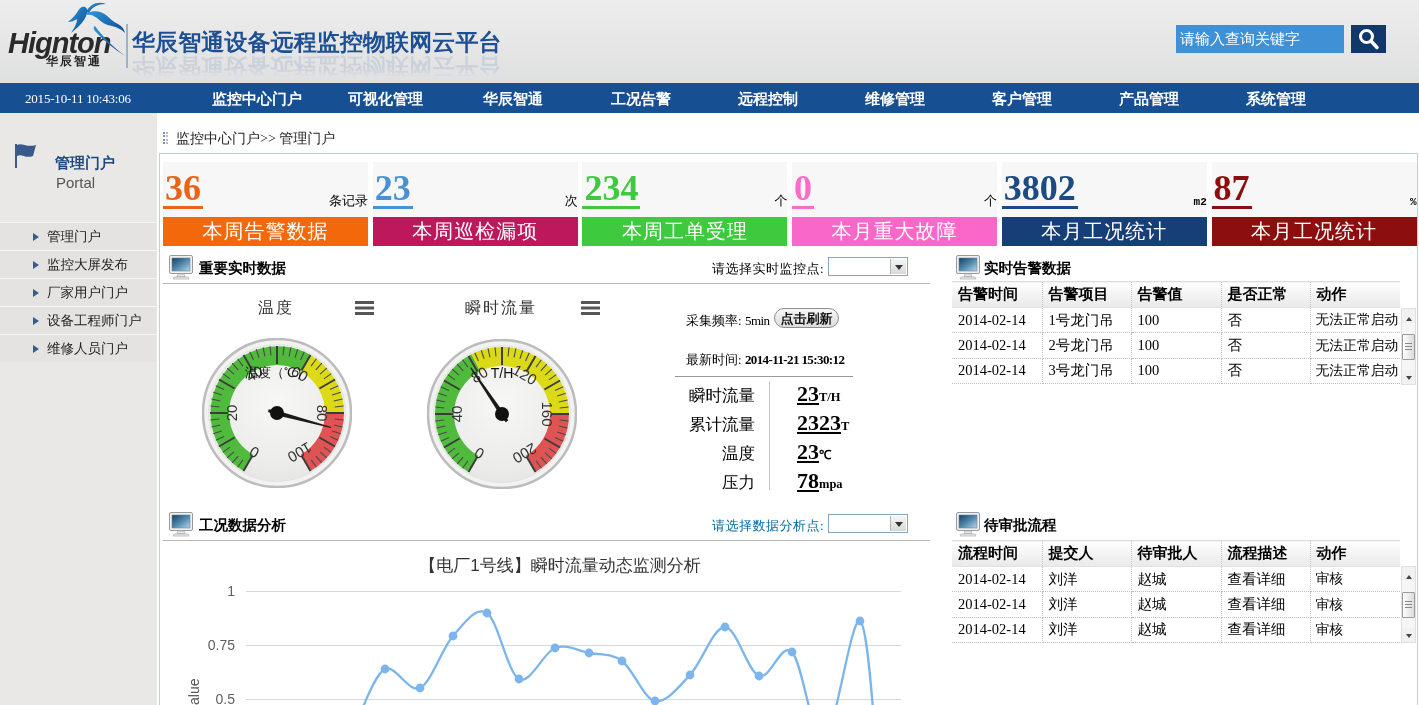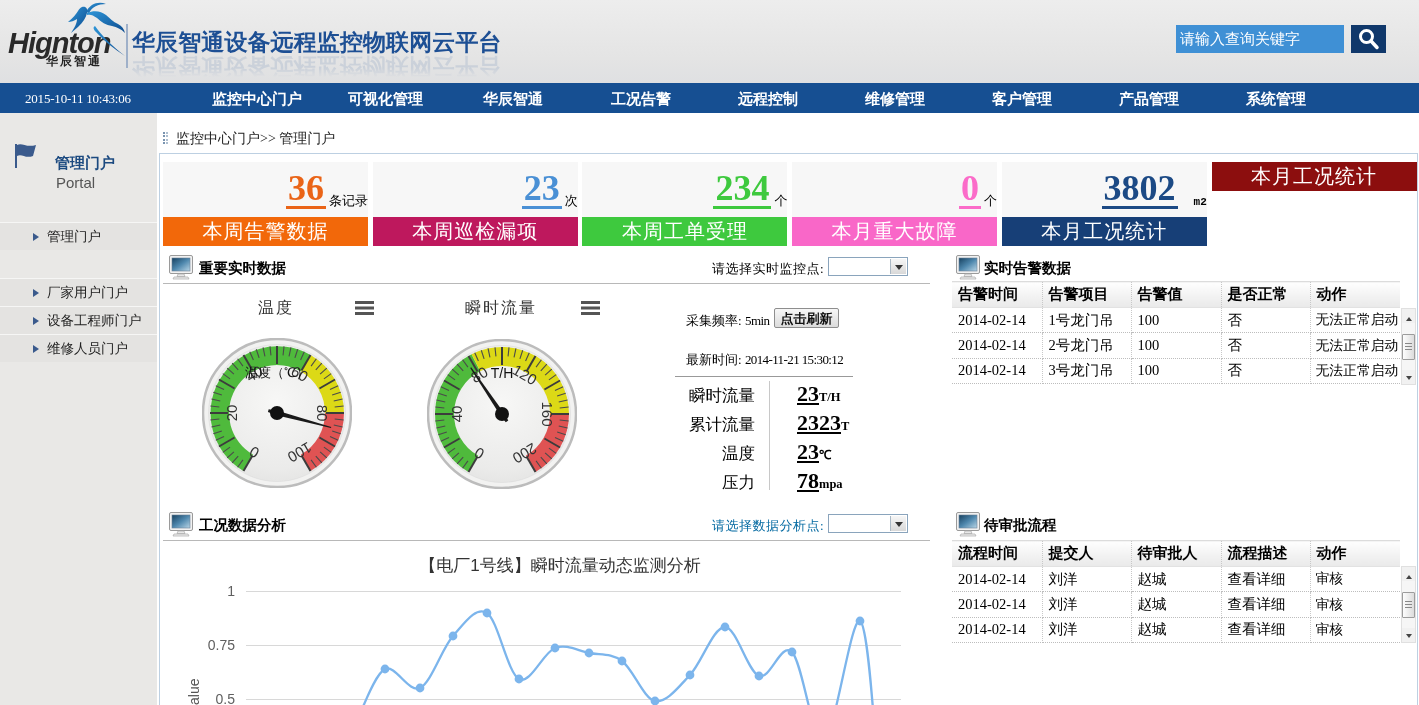--- a/index.html
+++ b/index.html
@@ -2,21 +2,21 @@
 <html><head><meta charset="utf-8">
 <style>
 *{margin:0;padding:0;box-sizing:border-box}
 html,body{width:1419px;height:705px;overflow:hidden;background:#fff;
  font-family:"Liberation Sans",sans-serif;}
 #page{position:relative;width:1419px;height:705px;overflow:hidden}
 .abs{position:absolute}
 .serif{font-family:"Liberation Serif",serif}
 .hr{position:absolute;height:1px;background:#b8b8b8}
 .card{position:absolute;top:162px;height:84px}
-.cardnum{height:55px;background:#f7f7f7;display:flex;align-items:center;justify-content:flex-end}
+.cardnum{height:55px;background:#f7f7f7;display:flex;align-items:center;justify-content:space-between}
 .cardnum .n{font-family:"Liberation Serif",serif;font-size:36px;font-weight:bold;line-height:1;border-bottom:3px solid;padding:0 2px 0px}
 .cardnum .u{font-size:13px;color:#000;margin-left:3px;margin-top:22px;font-family:"Liberation Serif",serif}
 .cardnum .um{font-size:11px;color:#000;margin-left:16px;margin-top:24px;font-weight:bold;font-family:"Liberation Mono",monospace}
 .banner{height:29px;margin-top:0;color:#fff;text-align:center;
  font-family:"Liberation Serif",serif;font-size:20px;line-height:29px;letter-spacing:1px}
 .secicon{position:absolute;width:25px;height:25px}
 .sectitle{position:absolute;font-size:14.5px;color:#000;font-weight:bold;font-family:"Liberation Serif",serif}
 .sel{position:absolute;width:80px;height:19px;border:1px solid #8aa4bc;background:#fff}
 .sel .btn{position:absolute;right:1px;top:1px;bottom:1px;width:16px;background:linear-gradient(#f6f6f6,#d8d8d8);border-left:1px solid #aab8c4;}
 .sel .btn:after{content:"";position:absolute;left:4px;top:6px;border:4px solid transparent;border-top:5px solid #333}
@@ -80,20 +80,21 @@
       <div class="navitem" style="left:1246px">系统管理</div>
     </div>
 <div class="abs" style="left:0;top:113px;width:157px;height:592px;background:#e9e8e6">
       <svg class="abs" style="left:13px;top:30px" width="25" height="26" viewBox="0 0 25 26">
 <path d="M2,1 L4,1 L4,25 L2,25 Z" fill="#3a5a8c"></path>
 <path d="M4,2 C9,-1 13,5 23,2 L20,13 C12,16 9,10 4,13 Z" fill="#3a5a8c"></path>
       </svg>
       <div class="abs" style="left:55px;top:41px;font-size:15px;font-weight:bold;color:#1c4a80">管理门户</div>
       <div class="abs" style="left:56px;top:61px;font-size:15px;color:#555">Portal</div>
       <div class="smenu" style="top:109px"><span class="tri"></span>管理门户</div>
+      <div class="smenu" style="top:137px"><span class="tri"></span>监控大屏发布</div>
       <div class="smenu" style="top:165px"><span class="tri"></span>厂家用户门户</div>
       <div class="smenu" style="top:193px"><span class="tri"></span>设备工程师门户</div>
       <div class="smenu" style="top:221px"><span class="tri"></span>维修人员门户</div>
     </div>
 
 <div class="abs" style="left:163px;top:132px;width:5px;height:12px;border-left:2px dotted #7a94b0;border-right:2px dotted #aebfd0"></div>
 <div class="abs serif" style="left:176px;top:130px;font-size:14px;color:#222">监控中心门户&gt;&gt; 管理门户</div>
 <div class="abs" style="left:159px;top:153px;width:1259px;height:552px;border:1px solid #bdd0e2;border-bottom:none;background:#fff"></div>
 
 <div class="card" style="left:163.0px;width:205.0px">
@@ -125,20 +126,24 @@
       <div class="banner" style="background:#f967c8">本月重大故障</div>
     </div>
     <div class="card" style="left:1001.8px;width:205.0px">
       <div class="cardnum">
         <span class="n" style="color:#1c4a85">3802</span>
         <span class="um">m2</span>
       </div>
       <div class="banner" style="background:#173f77">本月工况统计</div>
     </div>
     <div class="card" style="left:1211.5px;width:205.0px">
+      <div class="cardnum">
+        <span class="n" style="color:#8c0e0e">87</span>
+        <span class="um">%</span>
+      </div>
       <div class="banner" style="background:#8c0e0e">本月工况统计</div>
     </div>
 <svg class="secicon" style="left:169px;top:255px" width="25" height="25" viewBox="0 0 25 25">
 <defs>
         <linearGradient id="scr169_255" x1="0" y1="0" x2="1" y2="1">
 <stop offset="0" stop-color="#16405f"></stop>
           <stop offset="0.5" stop-color="#4e87ad"></stop>
           <stop offset="1" stop-color="#b8d5e6"></stop>
         </linearGradient>
       </defs>
@@ -304,22 +309,22 @@
       <text x="119.00" y="75.00" font-size="15" fill="#333" text-anchor="middle" dominant-baseline="middle" transform="rotate(90.0 119.00 75.00)" font-family="Liberation Sans,sans-serif">160</text>
       <text x="97.00" y="113.11" font-size="15" fill="#333" text-anchor="middle" dominant-baseline="middle" transform="rotate(150.0 97.00 113.11)" font-family="Liberation Sans,sans-serif">200</text>
       <text x="75.0" y="39.0" font-size="14" fill="#111" text-anchor="middle" font-family="Liberation Sans,sans-serif">T/H</text>
       <g transform="rotate(-34 75.0 75.0)">
         <path d="M72.8,75.0 L74.4,19.0 L75.6,19.0 L77.2,75.0 L76.5,84.0 L73.5,84.0 Z" fill="#1a1a1a"></path>
       </g>
       <circle cx="75.0" cy="75.0" r="7" fill="#111"></circle>
     </svg>
 
 <div class="abs serif" style="left:686px;top:312px;font-size:13px;color:#000">采集频率: <span style="font-weight:normal;font-size:13px;letter-spacing:-0.5px">5min</span></div>
-<div class="abs" style="left:774px;top:308px;width:65px;height:20px;background:linear-gradient(#f7f7f7,#dcdcdc);border:1px solid #8e8e8e;border-radius:2px;font-size:13px;font-weight:bold;text-align:center;line-height:19px;color:#111">点击刷新</div>
-<div class="abs serif" style="left:686px;top:351px;font-size:13px;color:#000">最新时间: <span style="font-weight:normal;font-size:13px;letter-spacing:-0.6px">2014-11-21 15:30:12</span></div>
+<div class="abs" style="left:774px;top:308px;width:65px;height:20px;background:linear-gradient(#f7f7f7,#dcdcdc);border:1px solid #8e8e8e;border-radius:10px;font-size:13px;font-weight:bold;text-align:center;line-height:19px;color:#111">点击刷新</div>
+<div class="abs serif" style="left:686px;top:351px;font-size:13px;color:#000">最新时间: <span style="font-weight:bold;font-size:13px;letter-spacing:-0.6px">2014-11-21 15:30:12</span></div>
 <div class="hr" style="left:675px;top:376px;width:178px;background:#999"></div>
 <div class="abs" style="left:769px;top:381px;width:1px;height:109px;background:#c8c8c8"></div>
 
 <div class="abs serif" style="left:640px;top:385px;width:115px;text-align:right;font-size:16.5px;color:#000">瞬时流量</div>
 <div class="abs serif" style="left:797px;top:381px;font-size:22px;font-weight:bold;color:#000"><u>23</u><span style="font-size:12.5px;font-weight:bold">T/H</span></div>
 <div class="abs serif" style="left:640px;top:414px;width:115px;text-align:right;font-size:16.5px;color:#000">累计流量</div>
 <div class="abs serif" style="left:797px;top:410px;font-size:22px;font-weight:bold;color:#000"><u>2323</u><span style="font-size:12.5px;font-weight:bold">T</span></div>
 <div class="abs serif" style="left:640px;top:443px;width:115px;text-align:right;font-size:16.5px;color:#000">温度</div>
 <div class="abs serif" style="left:797px;top:439px;font-size:22px;font-weight:bold;color:#000"><u>23</u><span style="font-size:12.5px;font-weight:bold">℃</span></div>
 <div class="abs serif" style="left:640px;top:472px;width:115px;text-align:right;font-size:16.5px;color:#000">压力</div>

